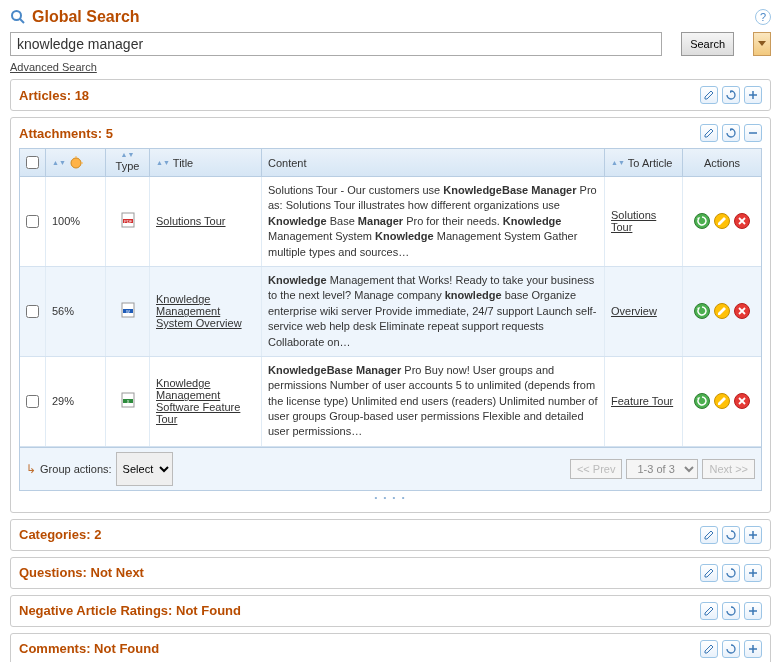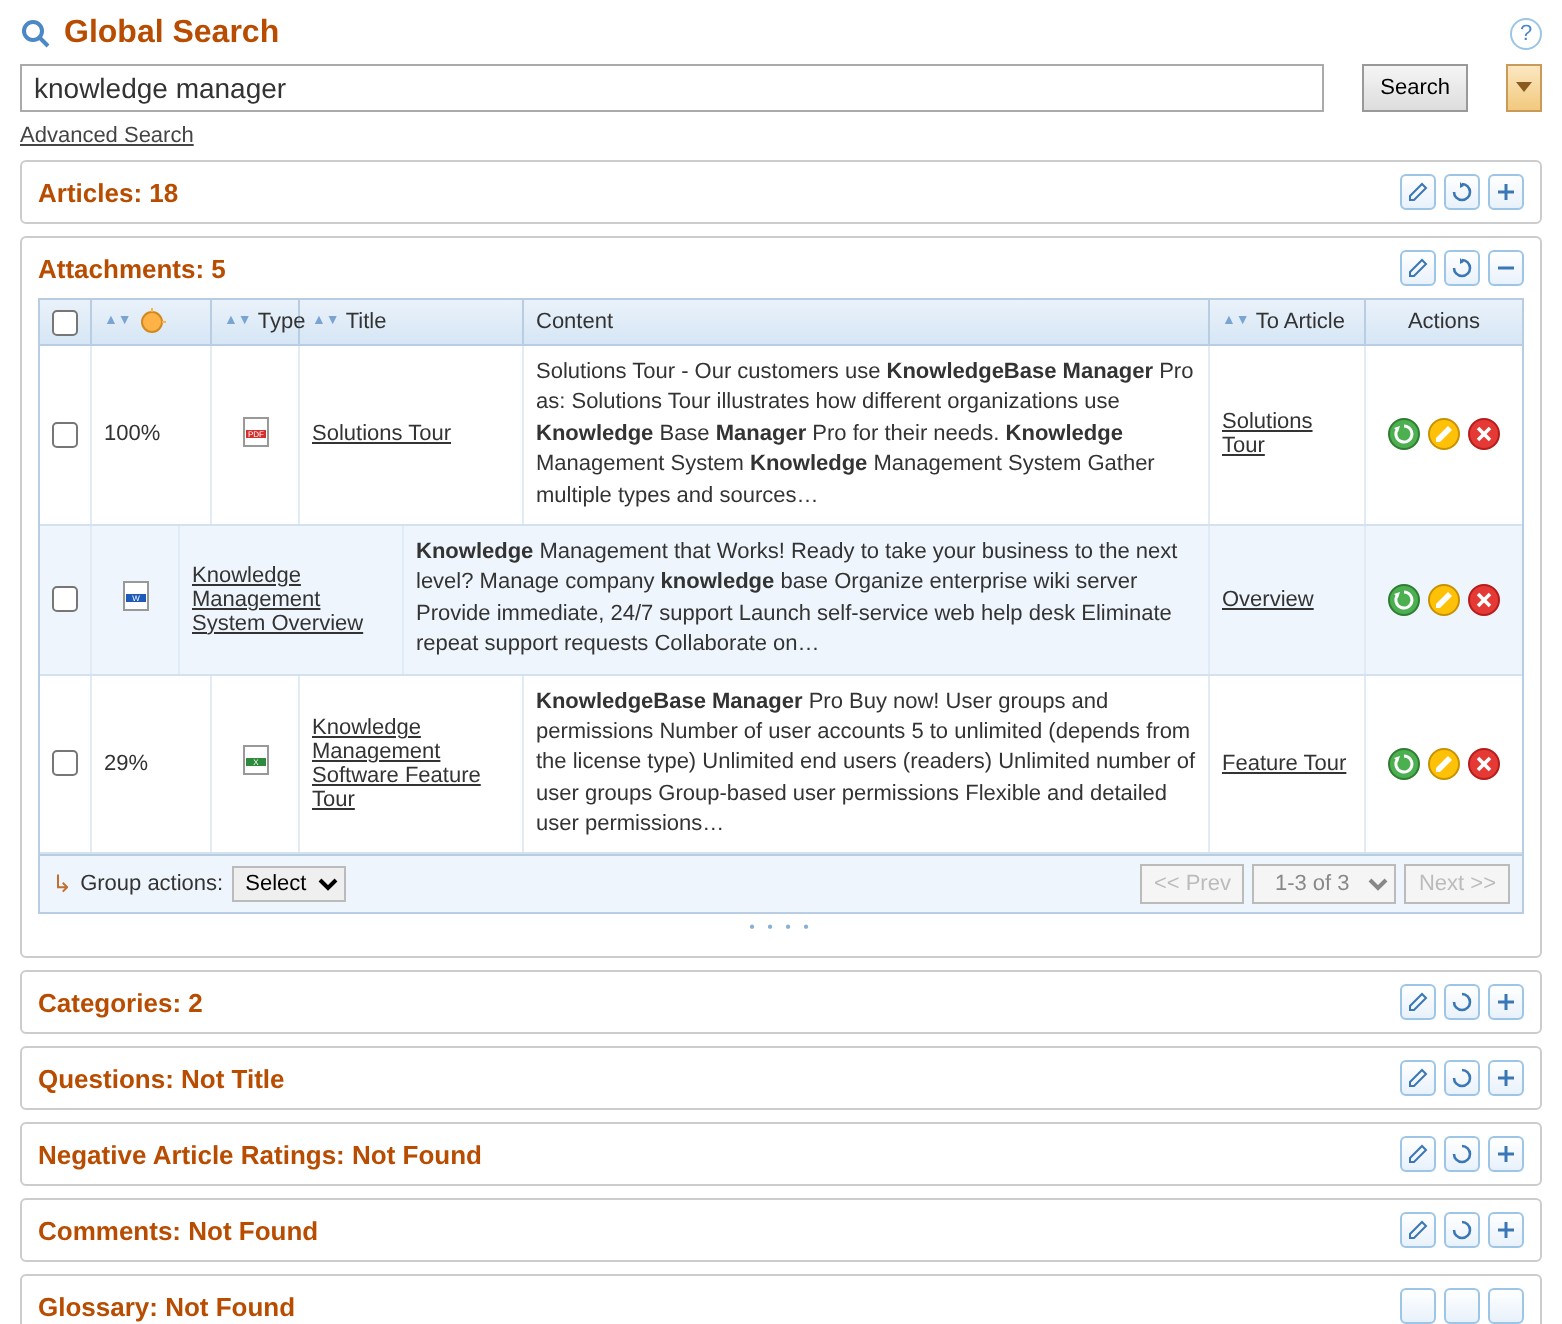--- a/index.html
+++ b/index.html
@@ -26,21 +26,21 @@
 .icon-btn { width: 18px; height: 18px; border: 1px solid #9cc5e6; border-radius: 3px; background: linear-gradient(#fff,#e8f1fb); display: flex; align-items: center; justify-content: center; cursor: pointer; }
 
 .att-body { padding: 0 8px 8px; }
 .grid { border: 1px solid #b8cde2; width: 100%; }
 .grid-hdr { display: flex; background: linear-gradient(#eaf2fa,#d6e6f5); border-bottom: 1px solid #b8cde2; }
 .grid-hdr .col { padding: 4px 6px; border-right: 1px solid #b8cde2; font-size: 11px; color: #333; display: flex; align-items: center; gap: 3px; }
 .grid-hdr .col:last-child { border-right: none; }
 .sort { display:inline-flex; flex-direction:column; line-height:4px; font-size:7px; color:#7aa5d2; }
 .col-chk { width: 26px; justify-content:center; }
 .col-rel { width: 60px; }
-.col-type { width: 44px; }
+.col-type { width: 44px; flex-direction: column; }
 .col-title { width: 112px; }
 .col-content { flex: 1; }
 .col-to { width: 78px; }
 .col-act { width: 78px; text-align:center; justify-content:center; }
 
 .grid-row { display: flex; border-bottom: 1px solid #d4e2f0; }
 .grid-row:nth-child(odd) { background: #fff; }
 .grid-row:nth-child(even) { background: #eef5fc; }
 .grid-row .cell { padding: 6px; border-right: 1px solid #e0ebf5; font-size: 11px; }
 .grid-row .cell:last-child { border-right:none; }
@@ -52,21 +52,21 @@
 .cell.col-content { color:#333; line-height:1.4; }
 .cell.col-act { display:flex; align-items:center; justify-content:center; gap:4px; }
 .act { width:16px; height:16px; border-radius:50%; display:flex; align-items:center; justify-content:center; cursor:pointer; font-size:10px; color:#fff; }
 .act.refresh { background:#4caf50; border:1px solid #2e7d32; }
 .act.edit { background:#ffc107; border:1px solid #c79100; }
 .act.del { background:#e53935; border:1px solid #b71c1c; }
 
 .grid-footer { display:flex; align-items:center; padding:4px 6px; background:#eef5fc; border-top:1px solid #b8cde2; }
 .ga-arrow { font-size:12px; color:#c07030; margin-right:4px; }
 .ga-label { font-size:11px; margin-right:4px; }
-.ga-select { border:1px solid #bbb; font-size:11px; padding:1px 2px; height:18px; }
+.ga-select { border:1px solid #bbb; font-size:11px; padding:1px 2px; height:34px; }
 .pager { margin-left:auto; display:flex; gap:4px; align-items:center; }
 .pager button, .pager select { border:1px solid #bbb; background:#f5f5f5; font-size:11px; padding:2px 6px; color:#888; height:20px; }
 .pager .disabled { color:#bbb; }
 
 .dots { text-align:center; color:#8ab0d6; font-size:8px; letter-spacing:2px; padding:2px 0; }
 
 .file-icon { width:16px; height:16px; }
 
 input[type=checkbox] { width:13px; height:13px; }
 </style>
@@ -217,20 +217,21 @@
                     <line x1="1" y1="1" x2="7" y2="7" stroke="#fff" stroke-width="1.8"></line>
                     <line x1="7" y1="1" x2="1" y2="7" stroke="#fff" stroke-width="1.8"></line>
                   </svg>
                 </span>
               </div>
             </div>
             <div class="grid-row">
               <div class="cell col-chk">
                 <input type="checkbox" style="">
               </div>
+              <div class="cell col-rel">56%</div>
               <div class="cell col-type">
                 <span><svg class="file-icon" viewBox="0 0 16 16">
                     <rect x="2" y="1" width="12" height="14" fill="#fff" stroke="#999"></rect>
                     <rect x="3" y="7" width="10" height="4" fill="#1e5bb8"></rect>
                     <text x="8" y="10.5" font-size="4" fill="#fff" text-anchor="middle" font-family="Arial">W</text>
                   </svg></span>
               </div>
               <div class="cell col-title">
                 <a href="#">Knowledge Management System Overview</a>
               </div>
@@ -332,21 +333,21 @@
             <svg width="10" height="10">
               <line x1="5" y1="1" x2="5" y2="9" stroke="#3b77b5" stroke-width="1.5"></line>
               <line x1="1" y1="5" x2="9" y2="5" stroke="#3b77b5" stroke-width="1.5"></line>
             </svg>
           </div>
         </div>
       </div>
   </div>
   <div class="section">
     <div class="section-hdr">
-        <span class="title">Questions: Not Title</span>
+        <span class="title">Questions: Not Next</span>
         <div class="btns">
           <div class="icon-btn">
             <svg width="10" height="10">
               <path d="M1 9 L1 7 L7 1 L9 3 L3 9 Z" fill="none" stroke="#3b77b5"></path>
             </svg>
           </div>
           <div class="icon-btn">
             <svg width="10" height="10">
               <path d="M5 1 A4 4 0 1 1 1 5" fill="none" stroke="#3b77b5" stroke-width="1.3"></path>
             </svg>

